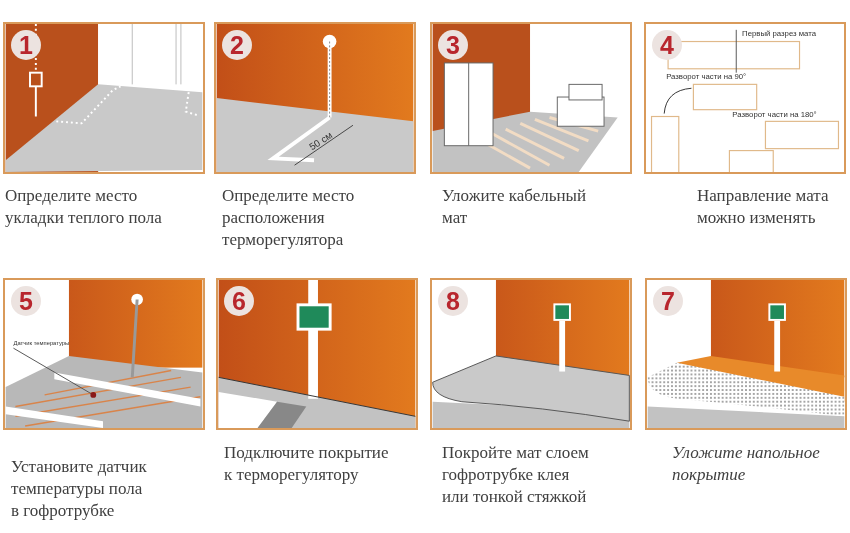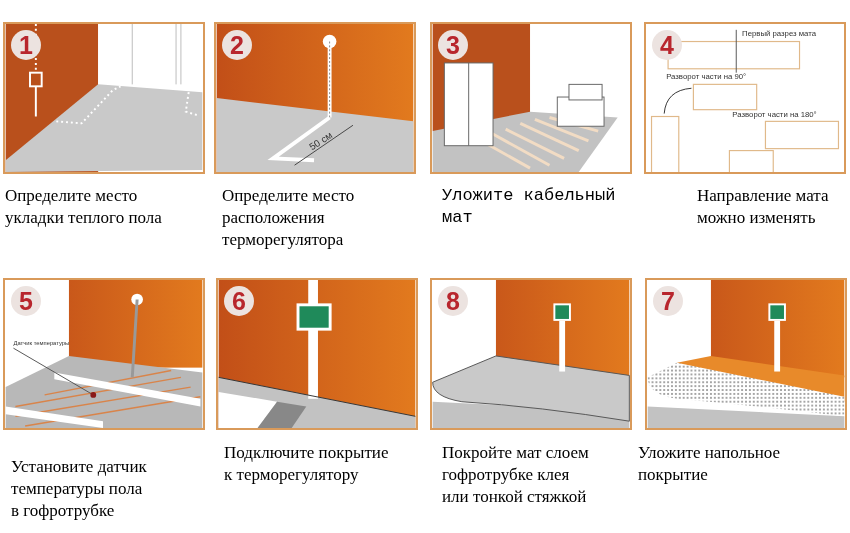--- a/index.html
+++ b/index.html
@@ -1,20 +1,20 @@
 <!DOCTYPE html>
 <html><head>
 <meta charset="utf-8">
 <style>
   html,body{margin:0;padding:0;background:#fff;}
   body{width:850px;height:533px;position:relative;overflow:hidden;font-family:"Liberation Serif","DejaVu Serif",serif;}
   .panel{position:absolute;width:202px;height:152px;border:2px solid #d99a5a;box-sizing:border-box;overflow:hidden;background:#fff;}
   .panel svg{position:absolute;left:0;top:0;width:100%;height:100%;}
   .badge{position:absolute;left:6px;top:6px;width:30px;height:30px;border-radius:50%;background:#ece3e0;color:#b8262d;font-family:"Liberation Sans","DejaVu Sans",sans-serif;font-weight:bold;font-size:25px;line-height:30px;text-align:center;z-index:2;}
-  .caption{position:absolute;font-size:17px;line-height:22px;color:#000000;white-space:pre-line;}
+  .caption{position:absolute;font-size:17px;line-height:22px;color:#404040;white-space:pre-line;}
   .lbl{font-family:"Liberation Sans","DejaVu Sans",sans-serif;}
 </style>
 </head>
 <body>
 
 <div class="panel" style="left:3px;top:22px;">
   <svg viewBox="0 0 202 152">
     <rect x="0" y="0" width="95" height="152" fill="#b9501c"></rect>
     <rect x="95" y="0" width="107" height="70" fill="#fff"></rect>
     <line x1="130" y1="0" x2="130" y2="62" stroke="#bbb"></line>
@@ -67,21 +67,21 @@
       <line x1="105" y1="98" x2="160" y2="120"></line>
         <line x1="120" y1="96" x2="170" y2="110"></line>
     </g>
     <rect x="12" y="40" width="50" height="85" fill="#fff" stroke="#666"></rect>
     <line x1="37" y1="40" x2="37" y2="125" stroke="#666"></line>
     <rect x="128" y="75" width="48" height="30" fill="#fff" stroke="#666"></rect>
     <rect x="140" y="62" width="34" height="16" fill="#fff" stroke="#666"></rect>
   </svg>
   <div class="badge">3</div>
 </div>
-<div class="caption" style="left:442px;top:185px;font-family:Liberation Mono, monospace;">Уложите кабельный
+<div class="caption" style="left:442px;top:185px;">Уложите кабельный
 мат</div>
 
 <div class="panel" style="left:644px;top:22px;">
   <svg viewBox="0 0 202 152">
     <g fill="none" stroke="#e0b98a" stroke-width="1.2">
       <rect x="22" y="18" width="135" height="28"></rect>
       <rect x="48" y="62" width="65" height="26"></rect>
       <rect x="5" y="95" width="28" height="60"></rect>
       <rect x="122" y="100" width="75" height="28"></rect>
       <rect x="85" y="130" width="45" height="30"></rect>
@@ -187,14 +187,14 @@
     <rect x="65" y="0" width="137" height="100" fill="url(#w7)"></rect>
     <polygon points="30,85 65,78 202,98 202,125 120,115" fill="#e88a2a"></polygon>
     <polygon points="0,130 202,140 202,152 0,152" fill="#c2c2c2"></polygon>
     <path d="M0,100 Q0,118 30,122 Q120,130 202,140 L202,120 L30,85 Z" fill="url(#dots)"></path>
     <rect x="124" y="24" width="18" height="18" fill="#fff"></rect>
     <rect x="126" y="26" width="14" height="14" fill="#1f8a5a"></rect>
     <rect x="130" y="42" width="6" height="52" fill="#fff"></rect>
   </svg>
   <div class="badge">7</div>
 </div>
-<div class="caption" style="left:638px;top:442px;">Уложите напольное
+<div class="caption" style="left:672px;top:442px;font-style:italic;">Уложите напольное
 покрытие</div>
 
 </body></html>

